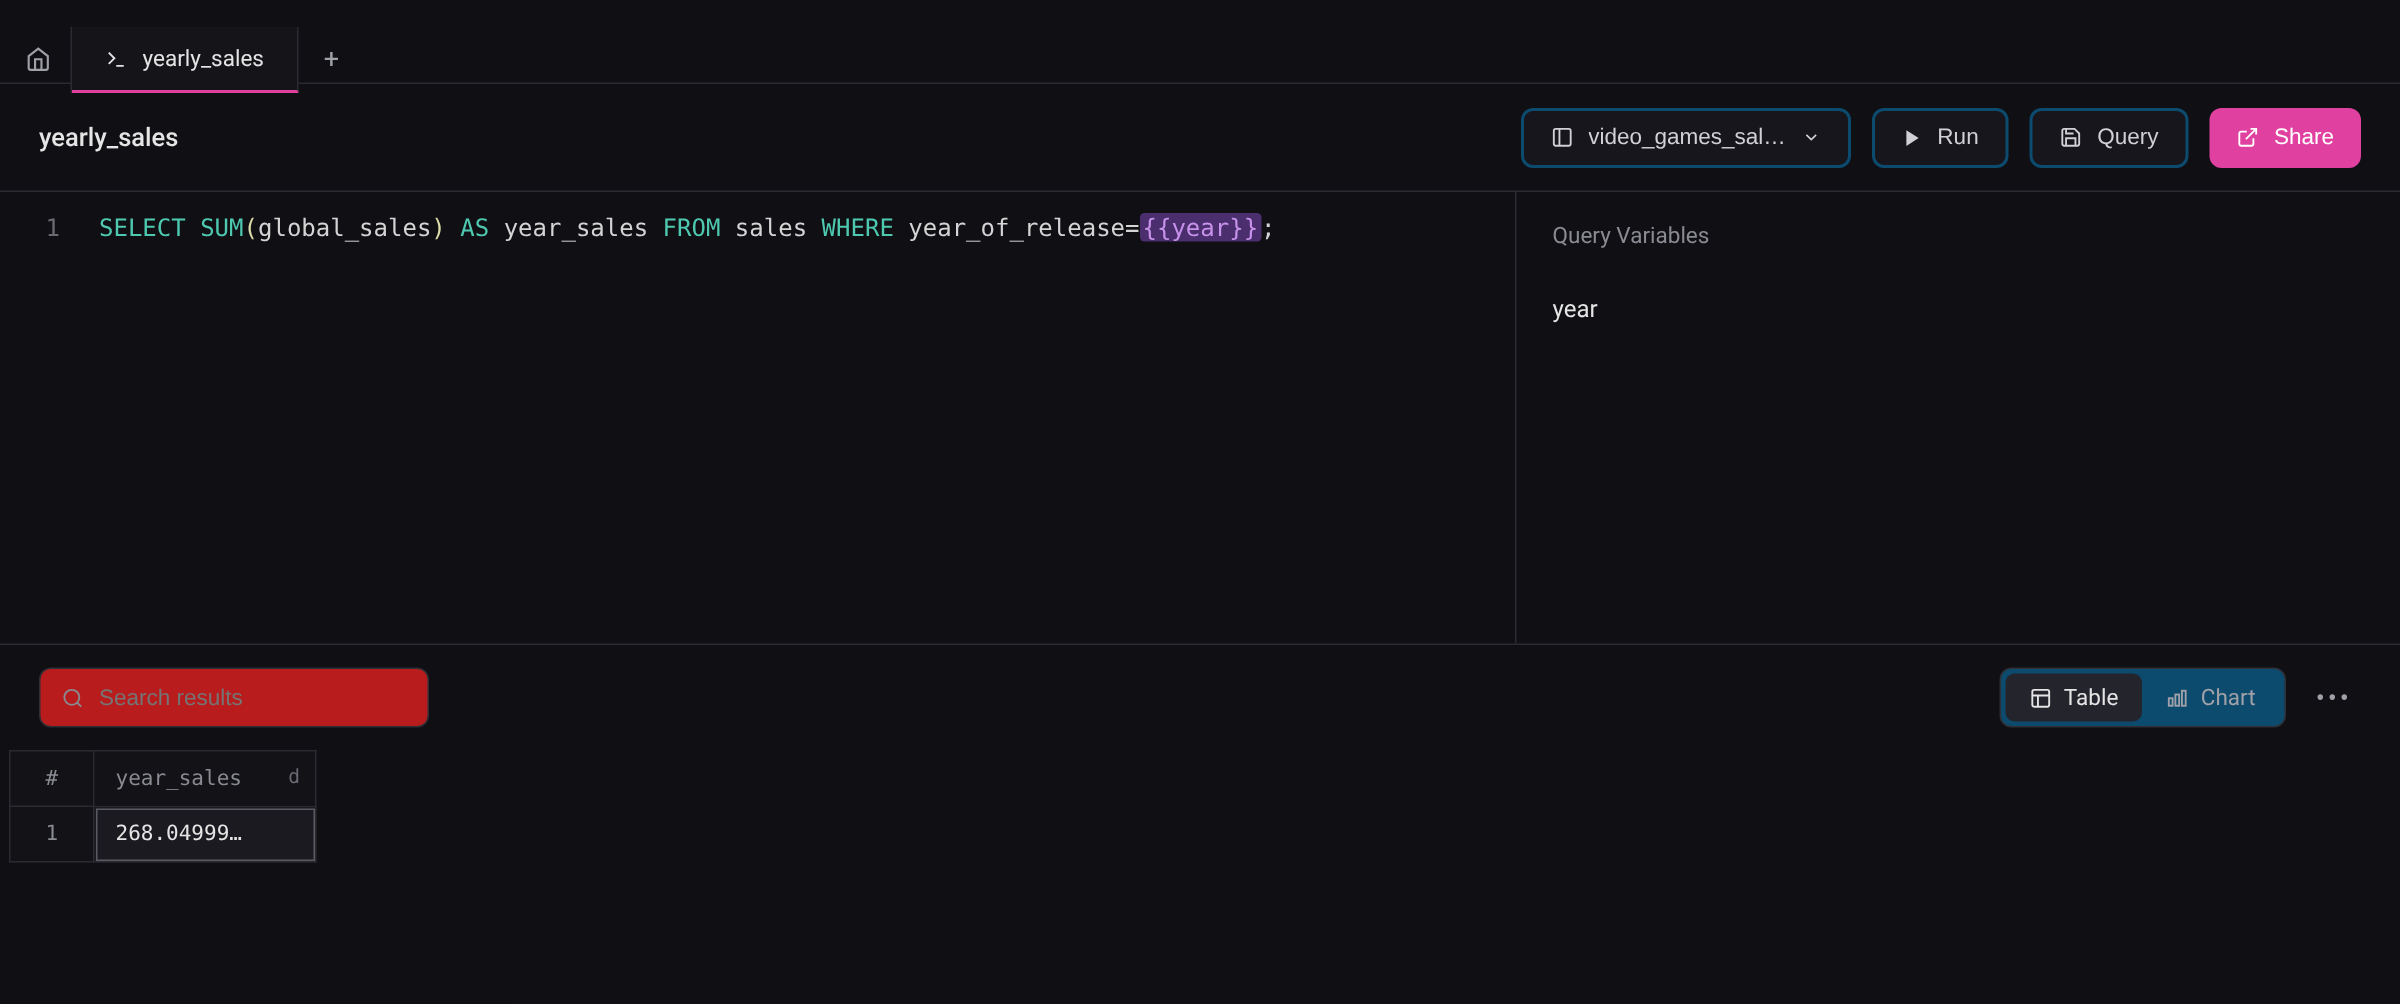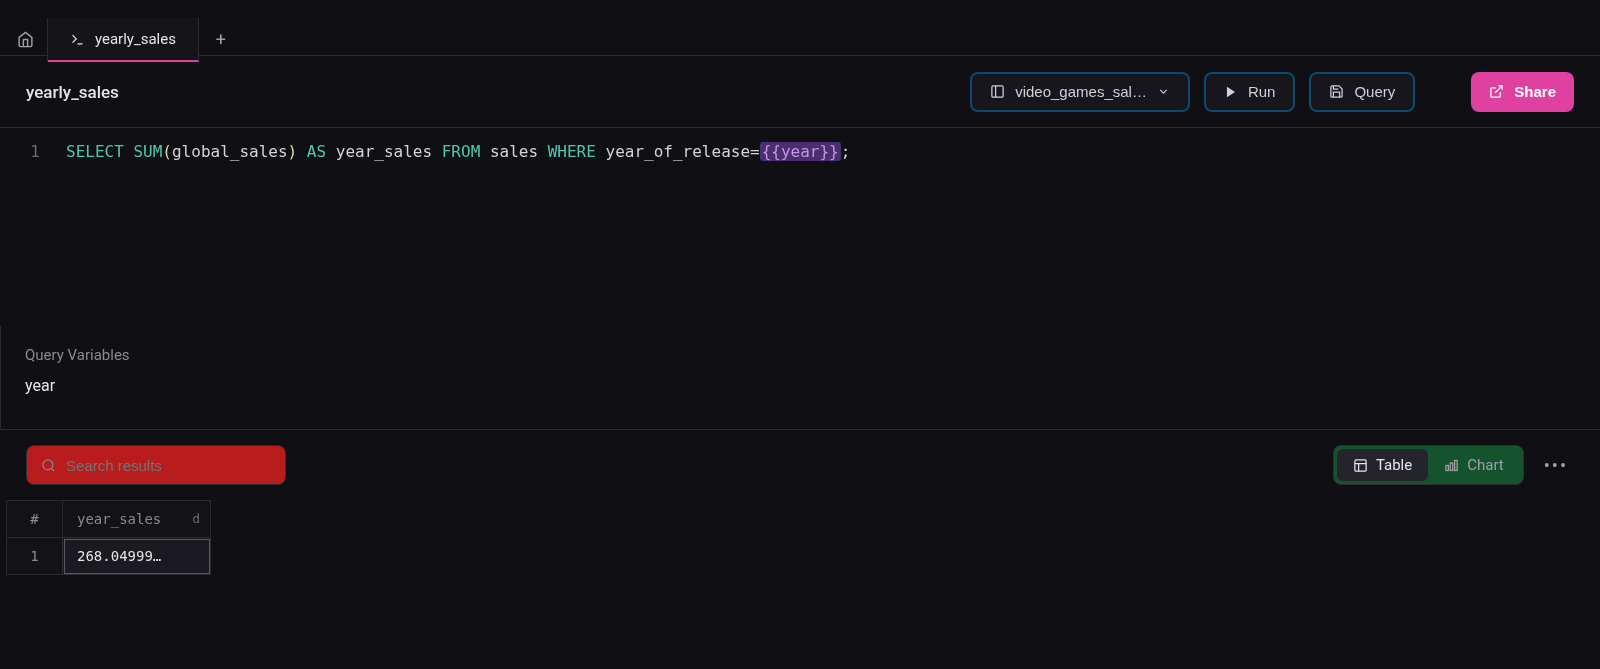--- a/index.html
+++ b/index.html
@@ -11,44 +11,44 @@
   .tab { display: flex; align-items: center; gap: 10px; padding: 0 22px; height: 44px; color: #a0a0a8; cursor: pointer; font-size: 15px; border-right: 1px solid #2a2a30; }
   .tab.active { color: #e5e5e5; border-bottom: 2px solid #e040a0; margin-bottom: -1px; background: #141419; }
   .tab-add { width: 44px; height: 44px; display: flex; align-items: center; justify-content: center; color: #a0a0a8; cursor: pointer; font-size: 18px; }
   
   
   .toolbar { display: flex; align-items: center; justify-content: space-between; height: 72px; padding: 0 26px; border-bottom: 1px solid #2a2a30; }
   .query-title { font-size: 17px; color: #e5e5e5; font-weight: 500; }
   .toolbar-right { display: flex; align-items: center; gap: 14px; }
   .btn { display: flex; align-items: center; gap: 10px; height: 40px; padding: 0 18px; border-radius: 8px; font-size: 15px; cursor: pointer; border: none; }
   .btn-outline { background: #16161c; border: 2px solid #0c4a6e; color: #d0d0d5; }
-  .btn-primary { background: #e040a0; color: #fff; font-weight: 700; margin-left: 42px; }
+  .btn-primary { background: #e040a0; color: #fff; font-weight: 400; }
   .db-select { max-width: 155px; overflow: hidden; text-overflow: ellipsis; white-space: nowrap; }
   
   
-  .main { display: flex; height: 302px; border-bottom: 1px solid #2a2a30; flex-direction: column; }
+  .main { display: flex; height: 302px; border-bottom: 1px solid #2a2a30; }
   .editor-pane { flex: 1; padding: 14px 20px; font-family: "SF Mono", Menlo, Consolas, monospace; font-size: 16px; }
   .gutter-line { display: inline-block; width: 20px; text-align: right; color: #6a6a72; margin-right: 26px; }
   .kw-green { color: #4ec9b0; }
   .kw-func { color: #4ec9b0; }
   .kw-paren { color: #dcdcaa; }
   .kw-ident { color: #d4d4d4; }
   .kw-var { background: #4a2e6e; color: #c792ea; border-radius: 3px; padding: 0 2px; }
   
   .vars-pane { width: 590px; border-left: 1px solid #2a2a30; padding: 20px 24px; }
-  .vars-title { color: #8a8a92; font-size: 15px; margin-bottom: 12px; }
+  .vars-title { color: #8a8a92; font-size: 15px; margin-bottom: 30px; }
   .var-label { font-size: 16px; color: #e5e5e5; margin-bottom: 14px; }
   .var-input { width: 100%; height: 42px; background: #15151b; border: 1px solid #2f2f36; border-radius: 8px; color: #e5e5e5; padding: 0 16px; font-size: 15px; }
   
   
   .results-bar { display: flex; align-items: center; justify-content: space-between; height: 70px; padding: 0 26px; }
   .search-box { display: flex; align-items: center; gap: 10px; width: 260px; height: 40px; background: #b91c1c; border: 1px solid #2f2f36; border-radius: 8px; padding: 0 14px; color: #8a8a92; }
   .search-box input { background: transparent; border: none; outline: none; color: #e5e5e5; font-size: 15px; flex: 1; }
   .view-toggle { display: flex; align-items: center; gap: 14px; }
-  .seg { display: flex; background: #14532d; border: 1px solid #2f2f36; border-radius: 8px; padding: 3px; }
+  .seg { display: flex; background: #0c4a6e; border: 1px solid #2f2f36; border-radius: 8px; padding: 3px; }
   .seg-btn { display: flex; align-items: center; gap: 8px; padding: 7px 16px; border-radius: 6px; font-size: 15px; color: #a0a0a8; cursor: pointer; }
   .seg-btn.active { background: #24242c; color: #e5e5e5; }
   .more-btn { color: #a0a0a8; cursor: pointer; padding: 6px; letter-spacing: 2px; font-size: 18px; }
   
   
   .results-table { padding: 0 6px; }
   .results-table table { border-collapse: collapse; }
   .results-table th, .results-table td { border: 1px solid #2a2a30; padding: 10px 14px; font-family: "SF Mono", Menlo, monospace; font-size: 14px; text-align: left; }
   .results-table th { color: #8a8a92; font-weight: 400; background: #121217; }
   .col-idx { width: 56px; text-align: center !important; color: #8a8a92; background: #121217; }

